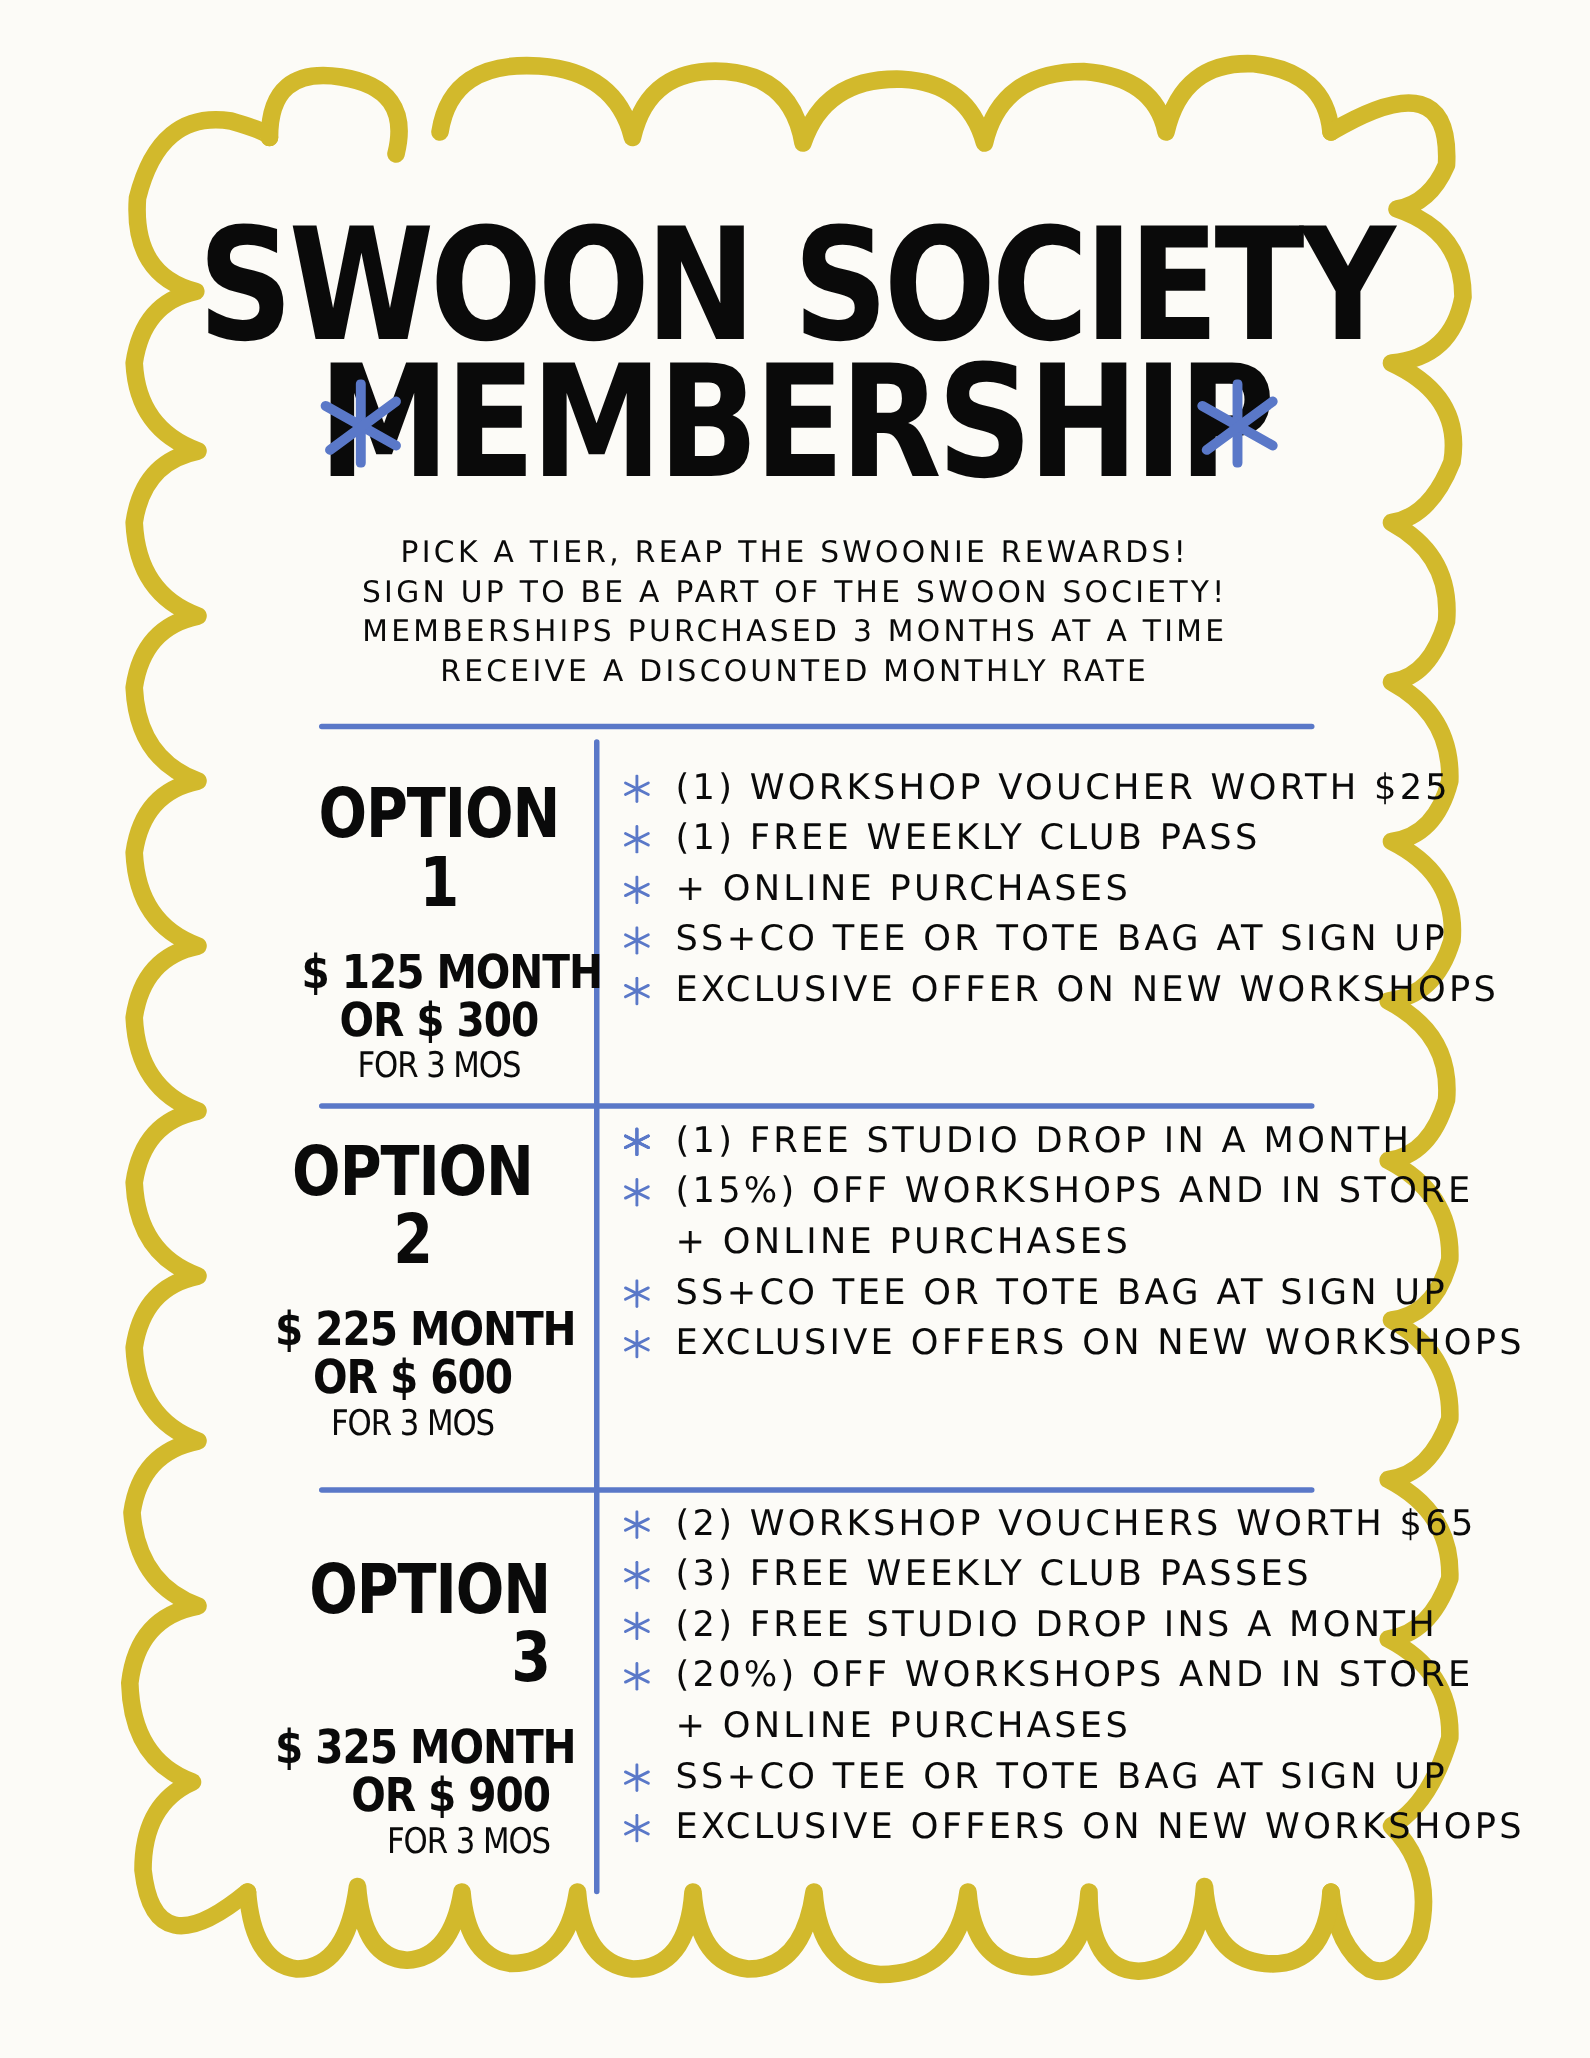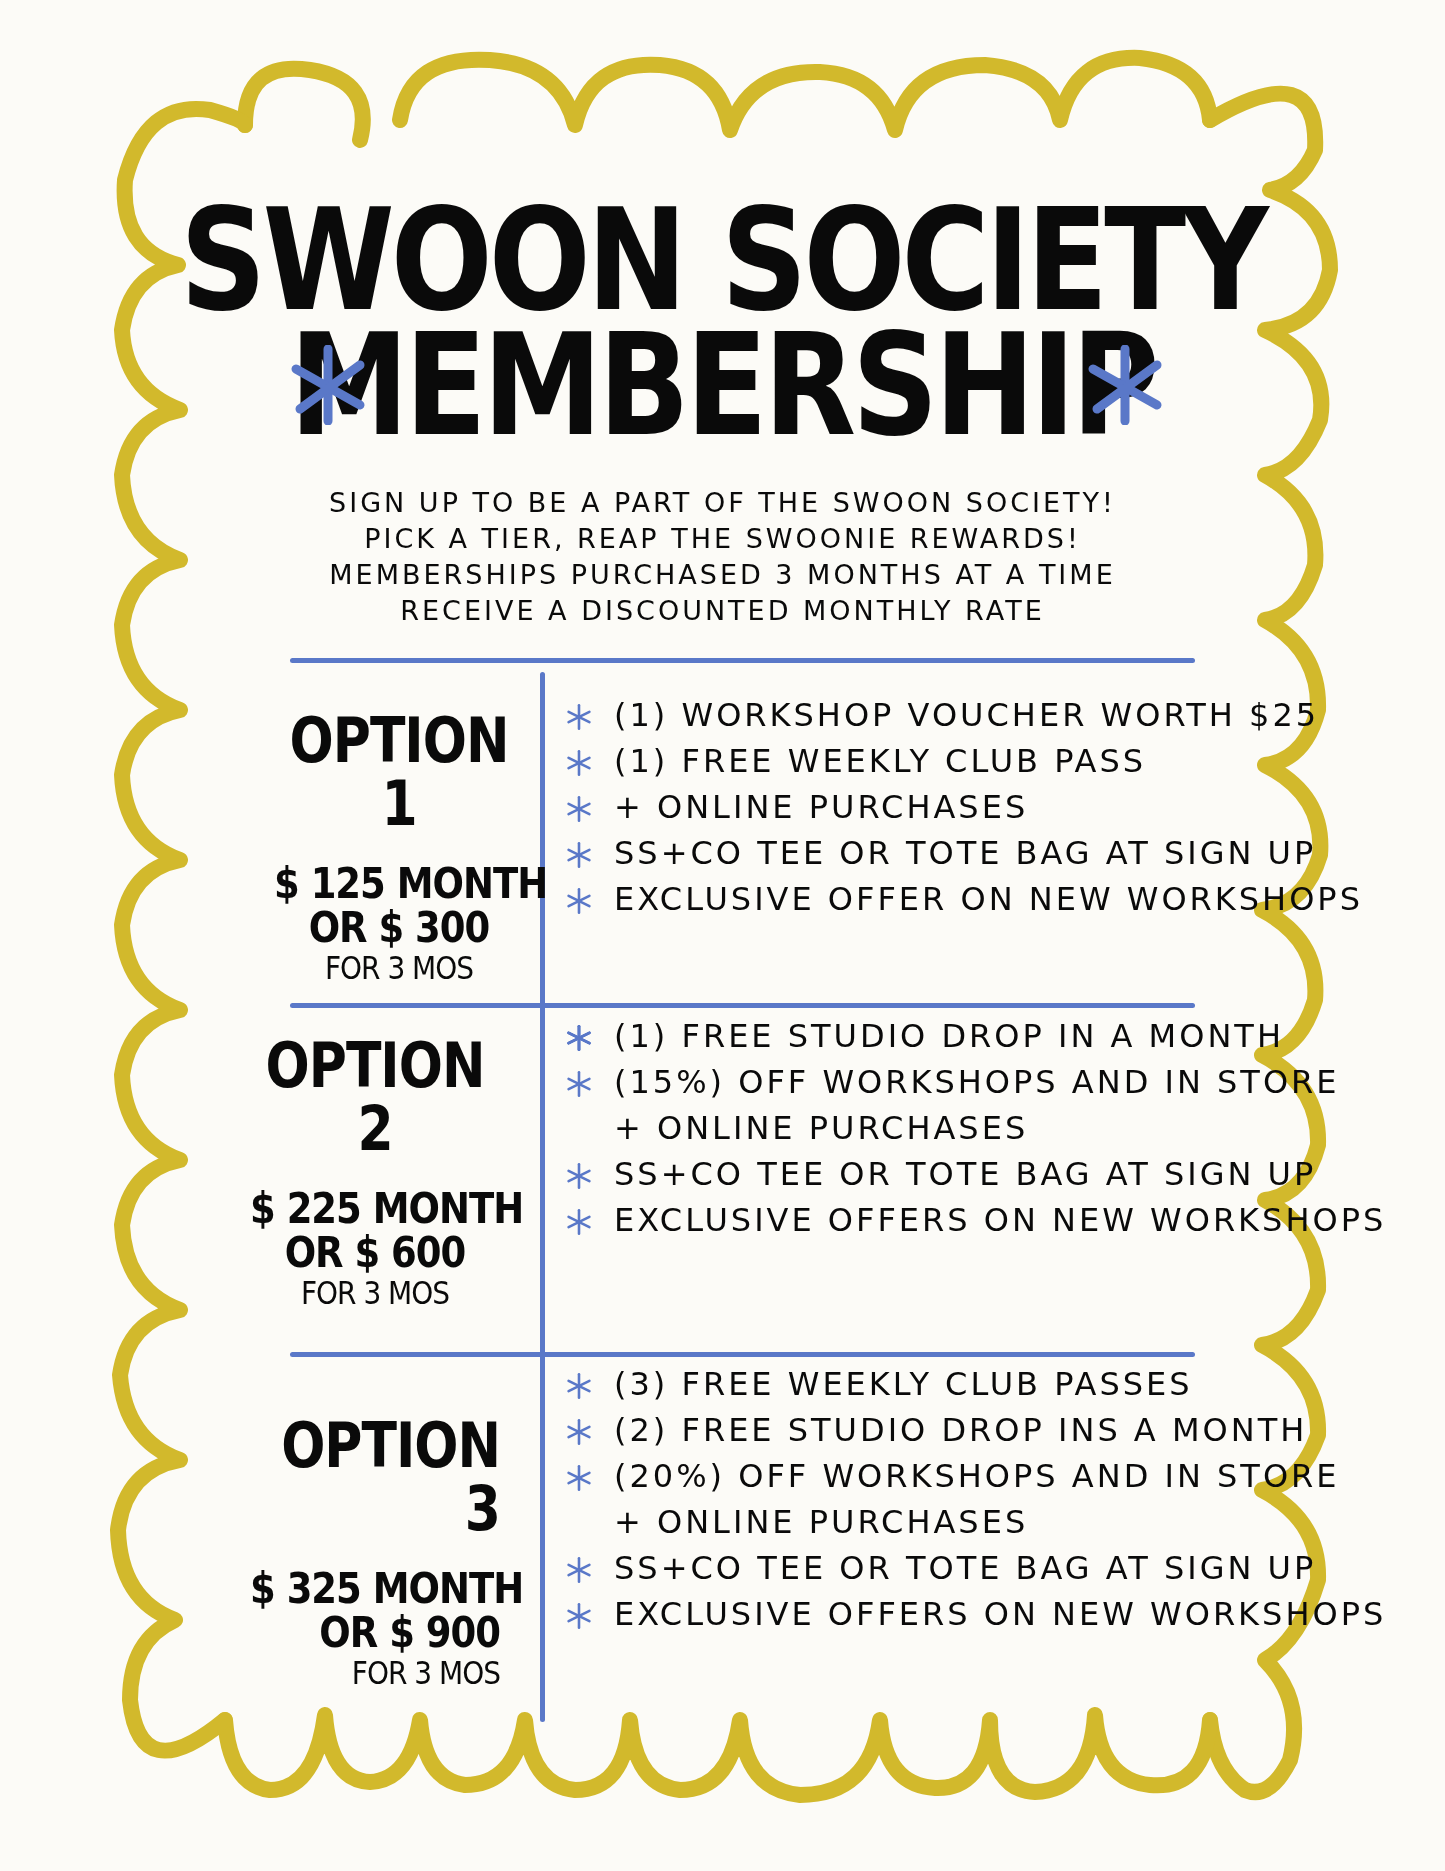--- a/index.html
+++ b/index.html
@@ -102,22 +102,22 @@
 </svg>
 <svg class="star-big" style="left:1085px; top:345px;" viewBox="0 0 40 40">
   <g stroke="#5a78c8" stroke-width="4.5" stroke-linecap="round">
       <line x1="20" y1="2" x2="20" y2="38"></line>
       <line x1="4" y1="12" x2="36" y2="30"></line>
       <line x1="36" y1="10" x2="6" y2="32"></line>
     </g>
 </svg>
 
 <div class="intro">
+  <div>Pick a tier, reap the Swoonie rewards!</div>
   <div>Sign up to be a part of the Swoon Society!</div>
-  <div>Pick a tier, reap the Swoonie rewards!</div>
   <div>Memberships purchased 3 months at a time</div>
   <div>receive a discounted monthly rate</div>
 </div>
 
 <div class="hline" style="left:290px; top:658px; width:905px;"></div>
 <div class="hline" style="left:290px; top:1003px; width:905px;"></div>
 <div class="hline" style="left:290px; top:1352px; width:905px;"></div>
 <div class="vline" style="left:540px; top:672px; height:1050px;"></div>
 
 <div class="opt" style="top:720px;margin-left:24px;">
@@ -221,20 +221,27 @@
   <div class="alt">OR $ 900</div>
   <div class="term">FOR 3 MOS</div>
 </div>
 <div class="perks" style="top:1361px;">
   <div class="perk"><svg class="bullet" viewBox="0 0 40 40">
         <g stroke="#5a78c8" stroke-width="4" stroke-linecap="round">
           <line x1="20" y1="2" x2="20" y2="38"></line>
           <line x1="4" y1="12" x2="36" y2="28"></line>
           <line x1="36" y1="12" x2="4" y2="28"></line>
         </g>
+      </svg><span>(2) Workshop vouchers worth $65</span></div>
+  <div class="perk"><svg class="bullet" viewBox="0 0 40 40">
+        <g stroke="#5a78c8" stroke-width="4" stroke-linecap="round">
+          <line x1="20" y1="2" x2="20" y2="38"></line>
+          <line x1="4" y1="12" x2="36" y2="28"></line>
+          <line x1="36" y1="12" x2="4" y2="28"></line>
+        </g>
       </svg><span>(3) Free weekly club passes</span></div>
   <div class="perk"><svg class="bullet" viewBox="0 0 40 40">
         <g stroke="#5a78c8" stroke-width="4" stroke-linecap="round">
           <line x1="20" y1="2" x2="20" y2="38"></line>
           <line x1="4" y1="12" x2="36" y2="28"></line>
           <line x1="36" y1="12" x2="4" y2="28"></line>
         </g>
       </svg><span>(2) Free Studio drop ins a month</span></div>
   <div class="perk"><svg class="bullet" viewBox="0 0 40 40">
         <g stroke="#5a78c8" stroke-width="4" stroke-linecap="round">

